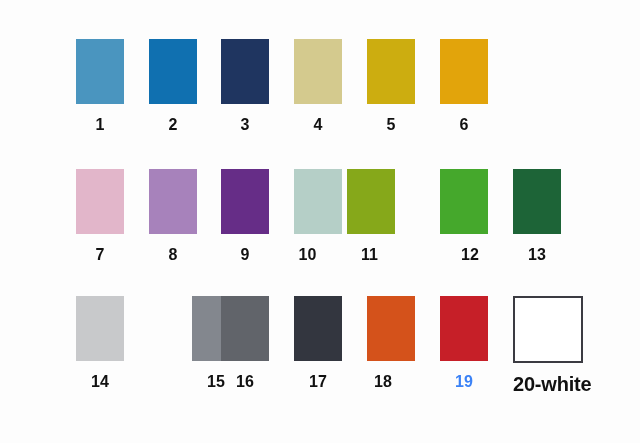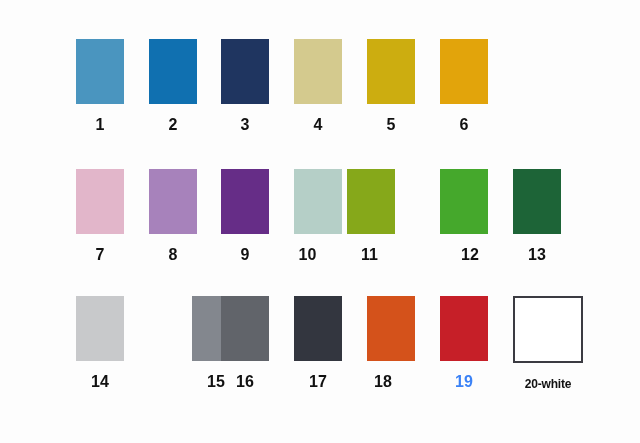--- a/index.html
+++ b/index.html
@@ -69,21 +69,21 @@
     font-family: "Liberation Sans", sans-serif;
     font-size: 16px;
     font-weight: bold;
     color: #111111;
     letter-spacing: 0px;
     line-height: 18px;
     white-space: nowrap;
   }
 
   .swatch-cell.wide .swatch-label {
-    font-size: 12px;
+    font-size: 20px;
     letter-spacing: -0.2px;
   }
 </style>
 </head>
 <body>
 
 <div id="chart-root" style="background: rgb(253, 253, 253);">
   <div class="swatch-row" id="row-1" style="top: 39px;">
       <div class="swatch-cell" style="left: 76px; width: 48px;">
         <div class="swatch-chip" title="#4a95bf" style="background: rgb(74, 149, 191); width: 48px; height: 65px;"></div>

